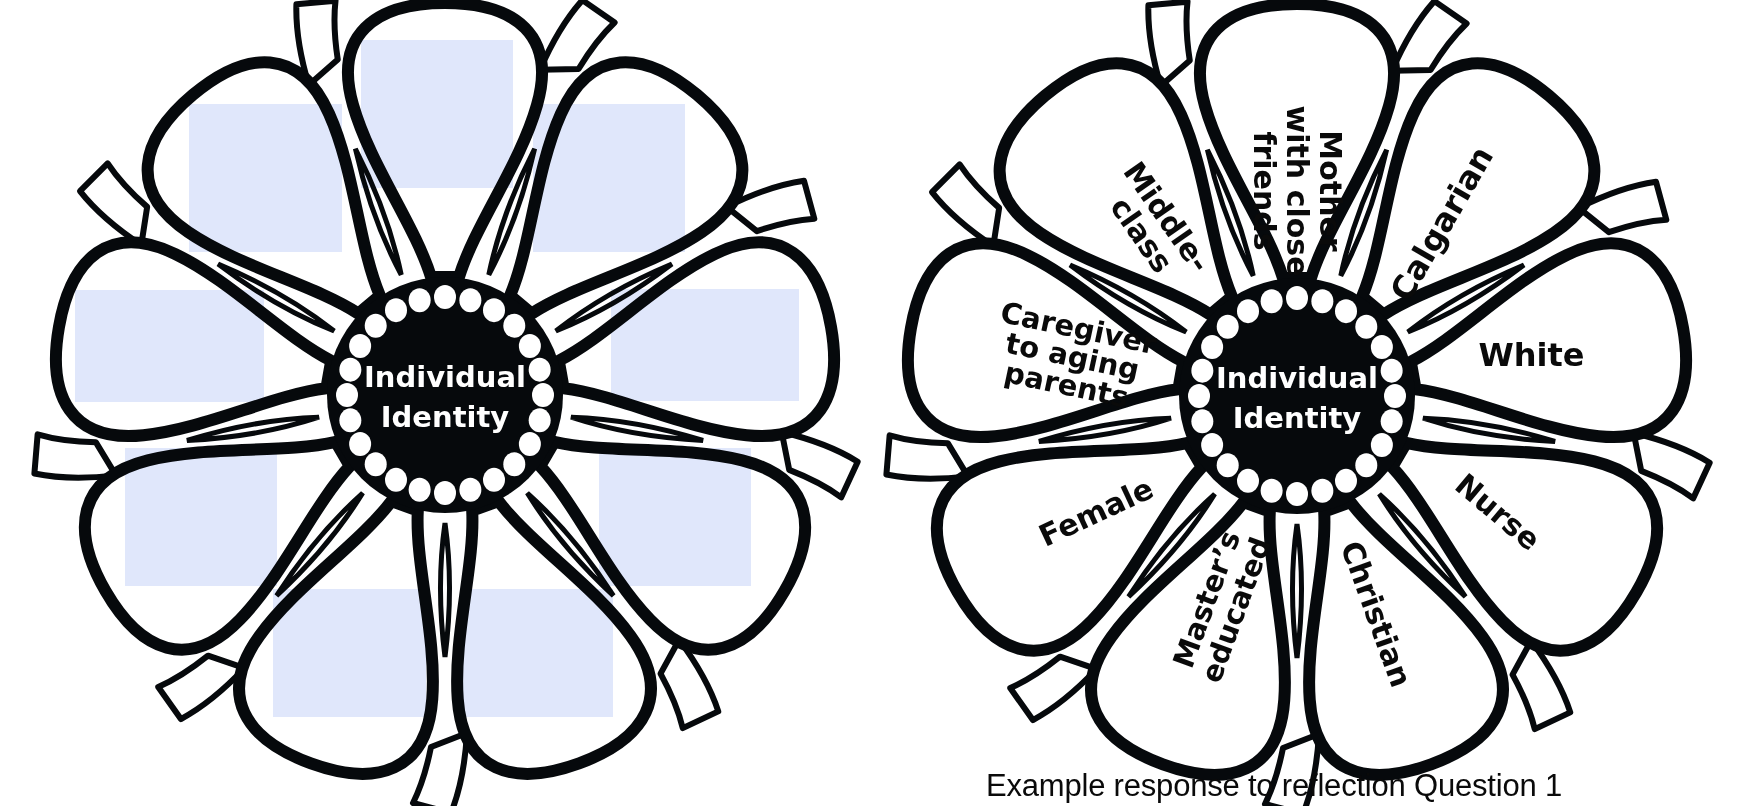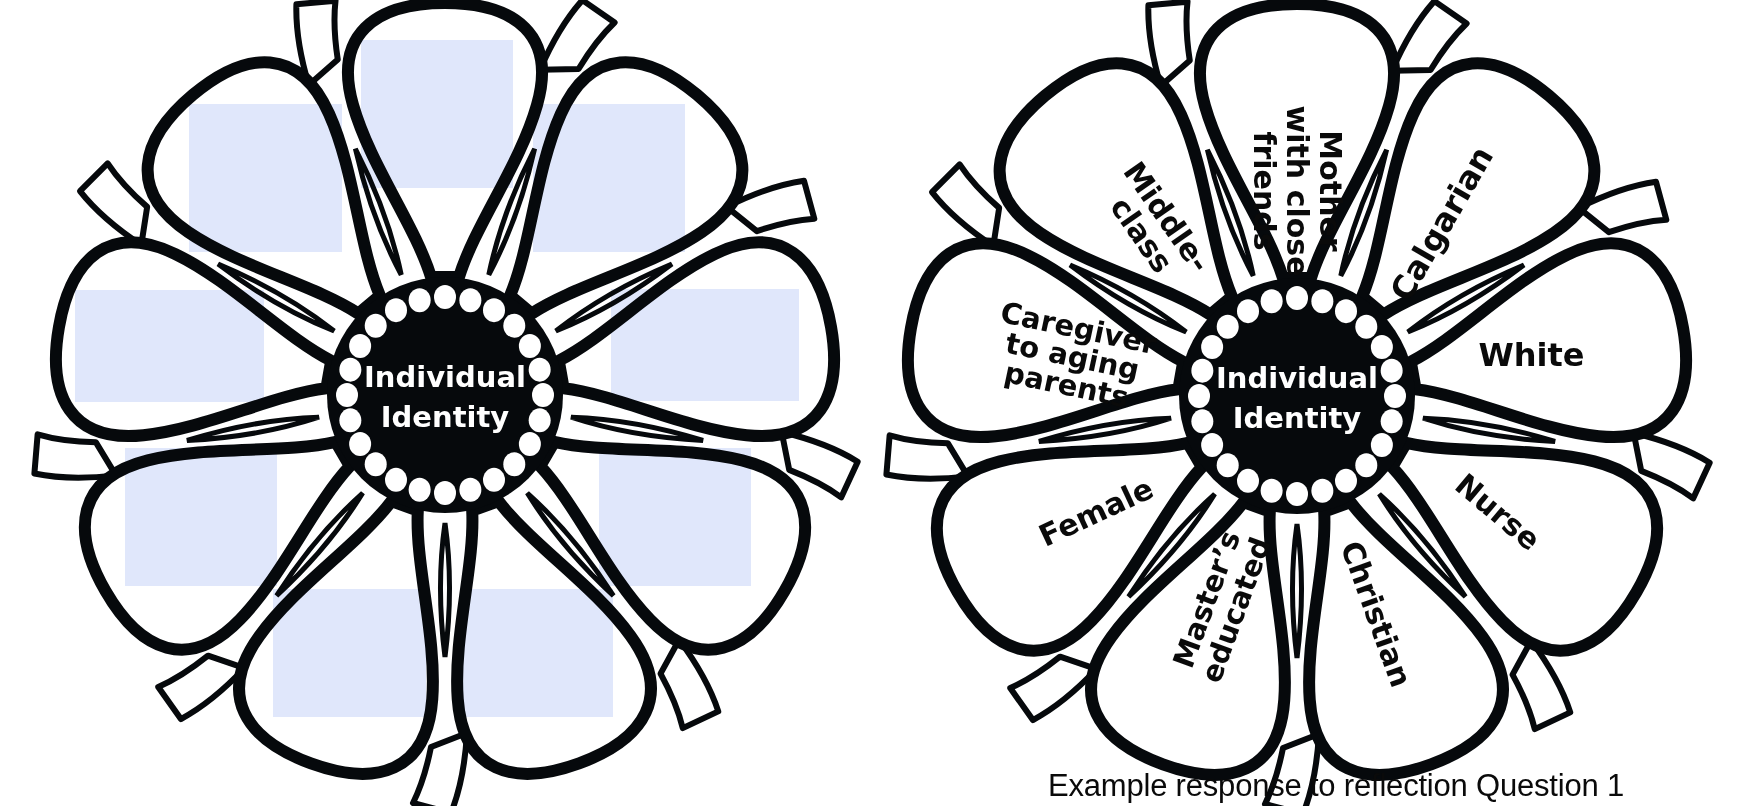--- a/index.html
+++ b/index.html
@@ -1,19 +1,19 @@
 <!DOCTYPE html>
 <html><head>
 <meta charset="utf-8">
 <style>
   html, body { margin: 0; padding: 0; background: #ffffff; }
   body { width: 1742px; height: 806px; position: relative; overflow: hidden;
          font-family: "Liberation Sans", "DejaVu Sans", sans-serif; }
   #stage { position: absolute; left: 0; top: 0; }
-  .caption { position: absolute; left: 1048px; top: 768px; width: 620px;
+  .caption { position: absolute; left: 986px; top: 768px; width: 620px;
              font-size: 31px; color: #0a0a0a; white-space: nowrap;
              font-family: "Liberation Sans", sans-serif; letter-spacing: -0.2px; }
   .center-label { font-family: "DejaVu Sans", sans-serif; font-weight: bold; fill: #ffffff; font-size: 29px; }
   .petal-label { font-family: "DejaVu Sans", sans-serif; font-weight: bold; fill: #0a0a0a; font-size: 30px; }
 </style>
 </head>
 <body>
 
 <svg id="stage" width="1742" height="806" viewBox="0 0 1742 806" xmlns="http://www.w3.org/2000/svg">
   <g id="flower-left">

